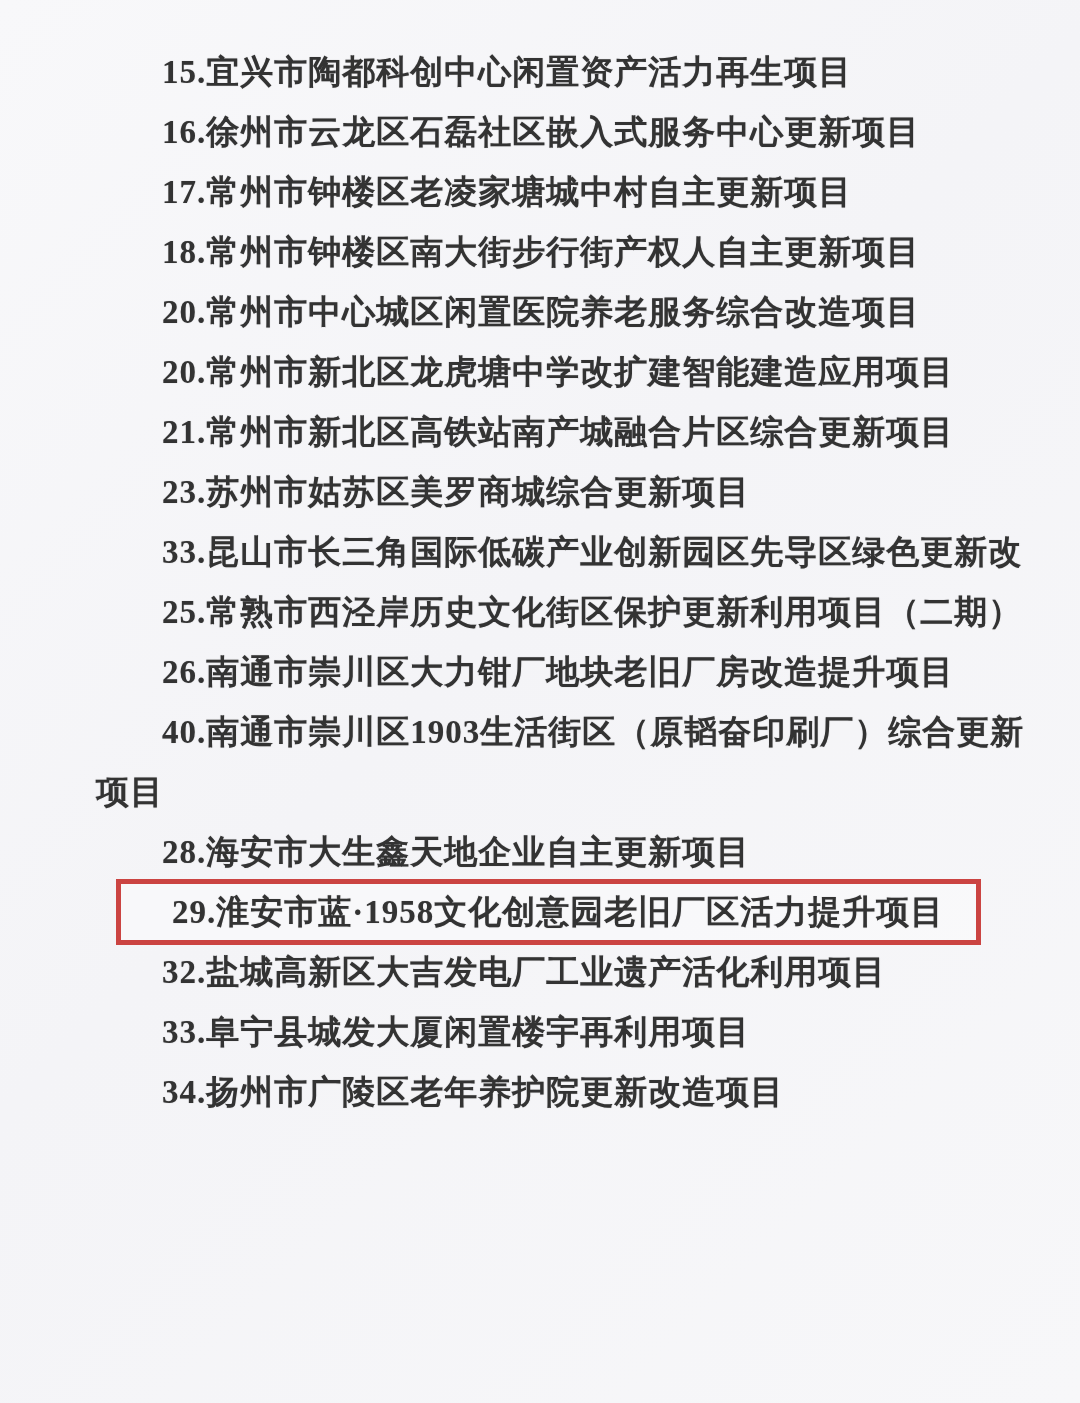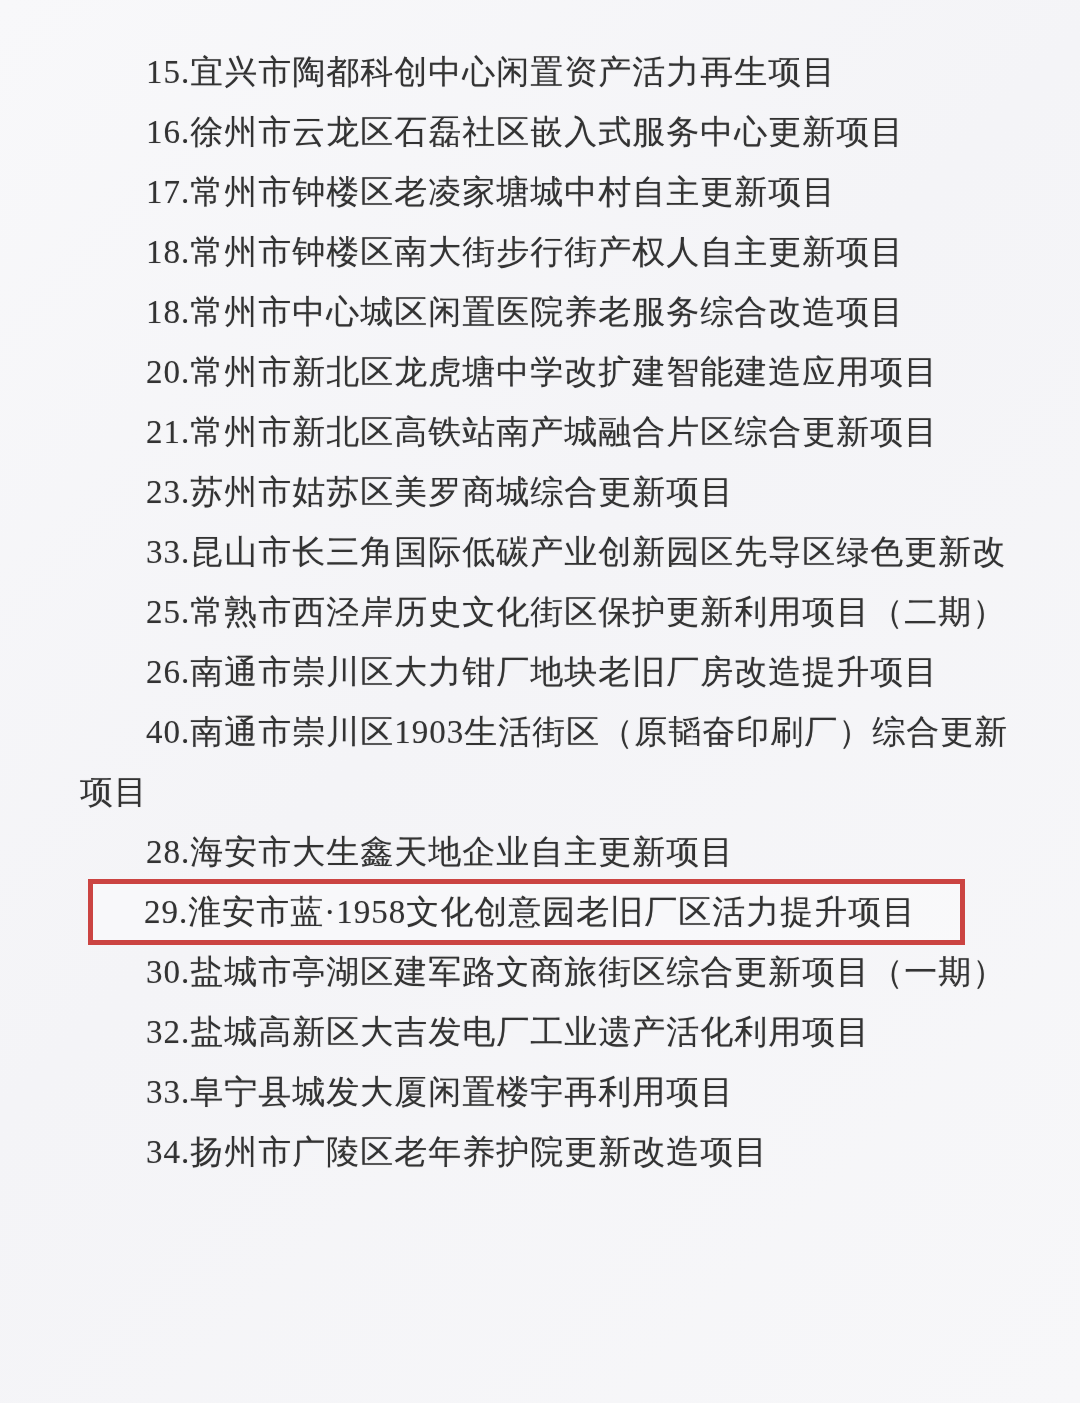--- a/index.html
+++ b/index.html
@@ -10,65 +10,65 @@
     width: 1080px;
     height: 1403px;
     overflow: hidden;
     position: relative;
     background: linear-gradient(135deg, #f8f8fa 0%, #f4f4f7 45%, #f7f7f9 100%);
     font-family: "Liberation Serif", "DejaVu Serif", serif;
     color: #333333;
   }
   .page {
     position: absolute;
-    left: 80px;
+    left: 96px;
     top: 42px;
     width: 925px;
+    font-weight: bold;
   }
   .line {
     height: 60px;
     line-height: 60px;
     font-size: 33px;
     letter-spacing: 1px;
     white-space: nowrap;
     text-shadow: 0 0 1px rgba(50,50,50,0.35);
   }
   .line.first {
     text-indent: 66px;
   }
   .line.stretch {
     text-align: justify;
     text-align-last: justify;
   }
   .line.highlighted {
     box-sizing: border-box;
     height: 66px;
-    margin: -3px 40px -3px 8px;
+    margin: -3px 40px -3px 20px;
     border: 5px solid #cb4442;
     line-height: 56px;
     text-indent: 51px;
     background: rgba(255,255,255,0.35);
   }
 </style>
 </head>
 <body>
 
 <main class="page">
     <div class="line first">15.宜兴市陶都科创中心闲置资产活力再生项目</div>
     <div class="line first">16.徐州市云龙区石磊社区嵌入式服务中心更新项目</div>
     <div class="line first">17.常州市钟楼区老凌家塘城中村自主更新项目</div>
     <div class="line first">18.常州市钟楼区南大街步行街产权人自主更新项目</div>
-    <div class="line first">18.常州市中心城区闲置医院养老服务综合改造项目</div>
+    <div class="line first">20.常州市中心城区闲置医院养老服务综合改造项目</div>
     <div class="line first">20.常州市新北区龙虎塘中学改扩建智能建造应用项目</div>
     <div class="line first">21.常州市新北区高铁站南产城融合片区综合更新项目</div>
     <div class="line first">23.苏州市姑苏区美罗商城综合更新项目</div>
     <div class="line first stretch">33.昆山市长三角国际低碳产业创新园区先导区绿色更新改</div>
     <div class="line first">25.常熟市西泾岸历史文化街区保护更新利用项目（二期）</div>
     <div class="line first">26.南通市崇川区大力钳厂地块老旧厂房改造提升项目</div>
     <div class="line first stretch">40.南通市崇川区1903生活街区（原韬奋印刷厂）综合更新</div>
     <div class="line">项目</div>
     <div class="line first">28.海安市大生鑫天地企业自主更新项目</div>
     <div class="line first highlighted">29.淮安市蓝·1958文化创意园老旧厂区活力提升项目</div>
-    <div class="line first">30.盐城市亭湖区建军路文商旅街区综合更新项目（一期）</div>
     <div class="line first">32.盐城高新区大吉发电厂工业遗产活化利用项目</div>
     <div class="line first">33.阜宁县城发大厦闲置楼宇再利用项目</div>
     <div class="line first">34.扬州市广陵区老年养护院更新改造项目</div>
   </main>
 
 </body></html>

